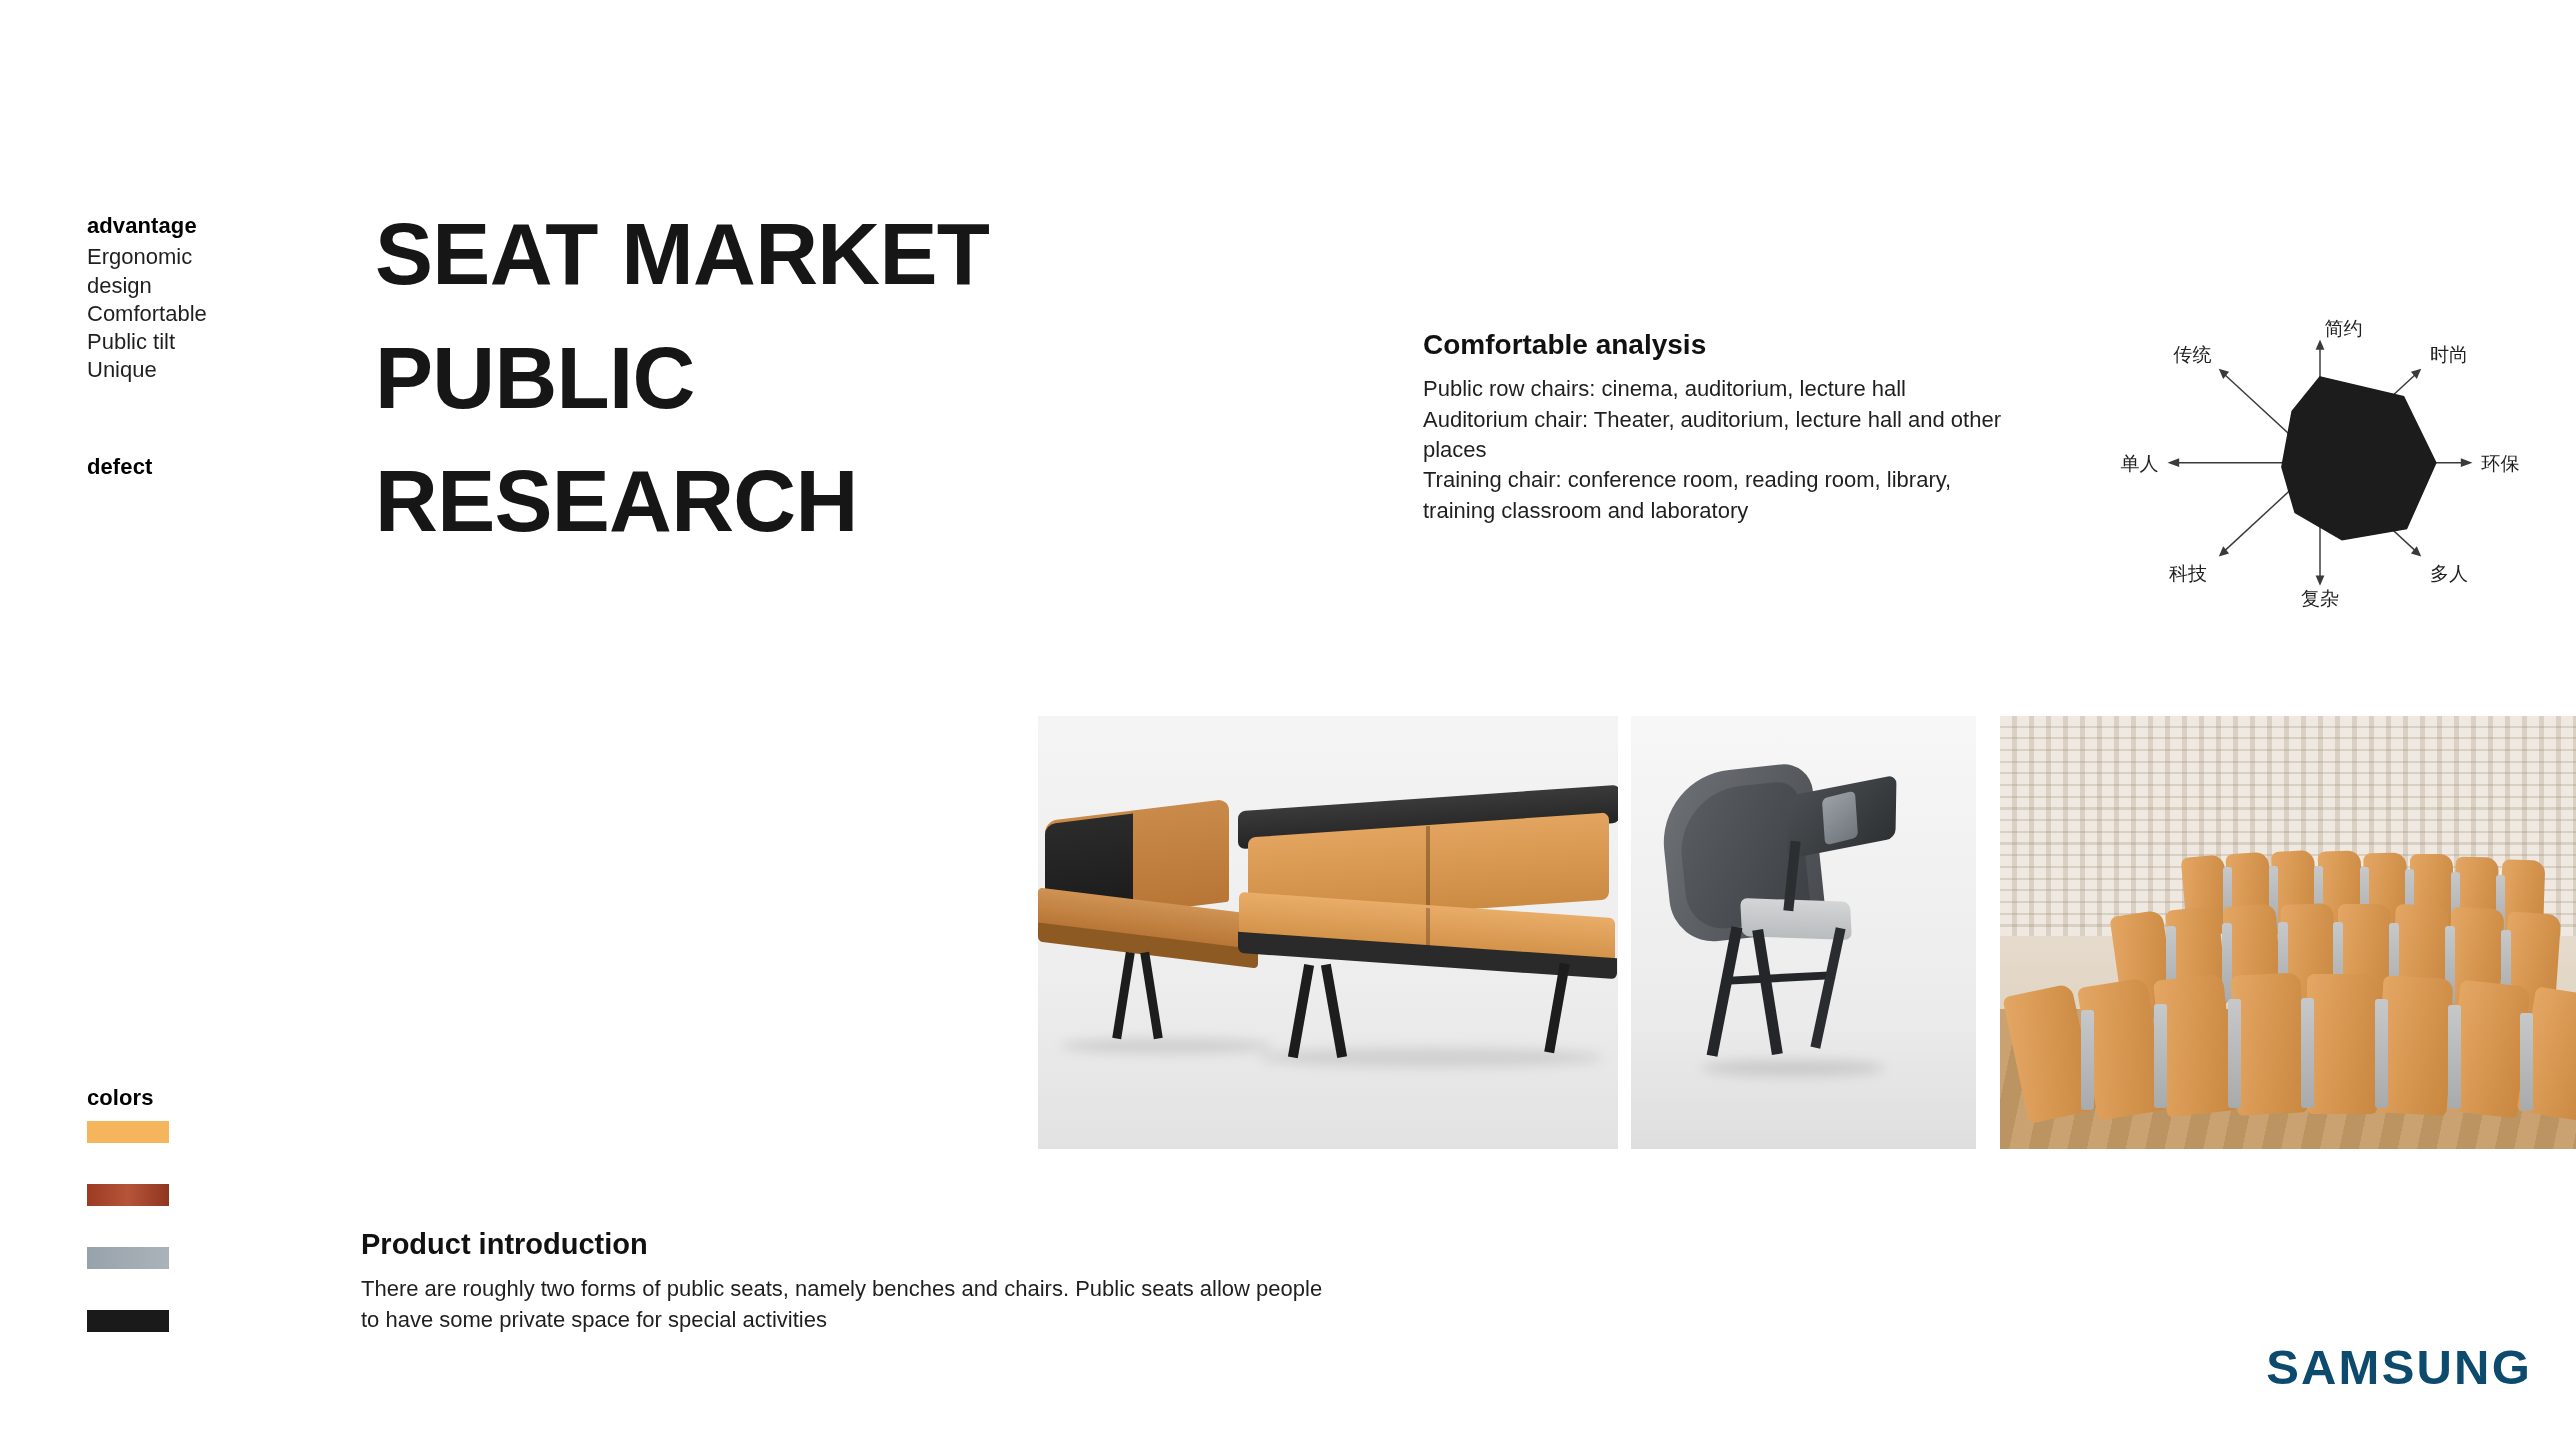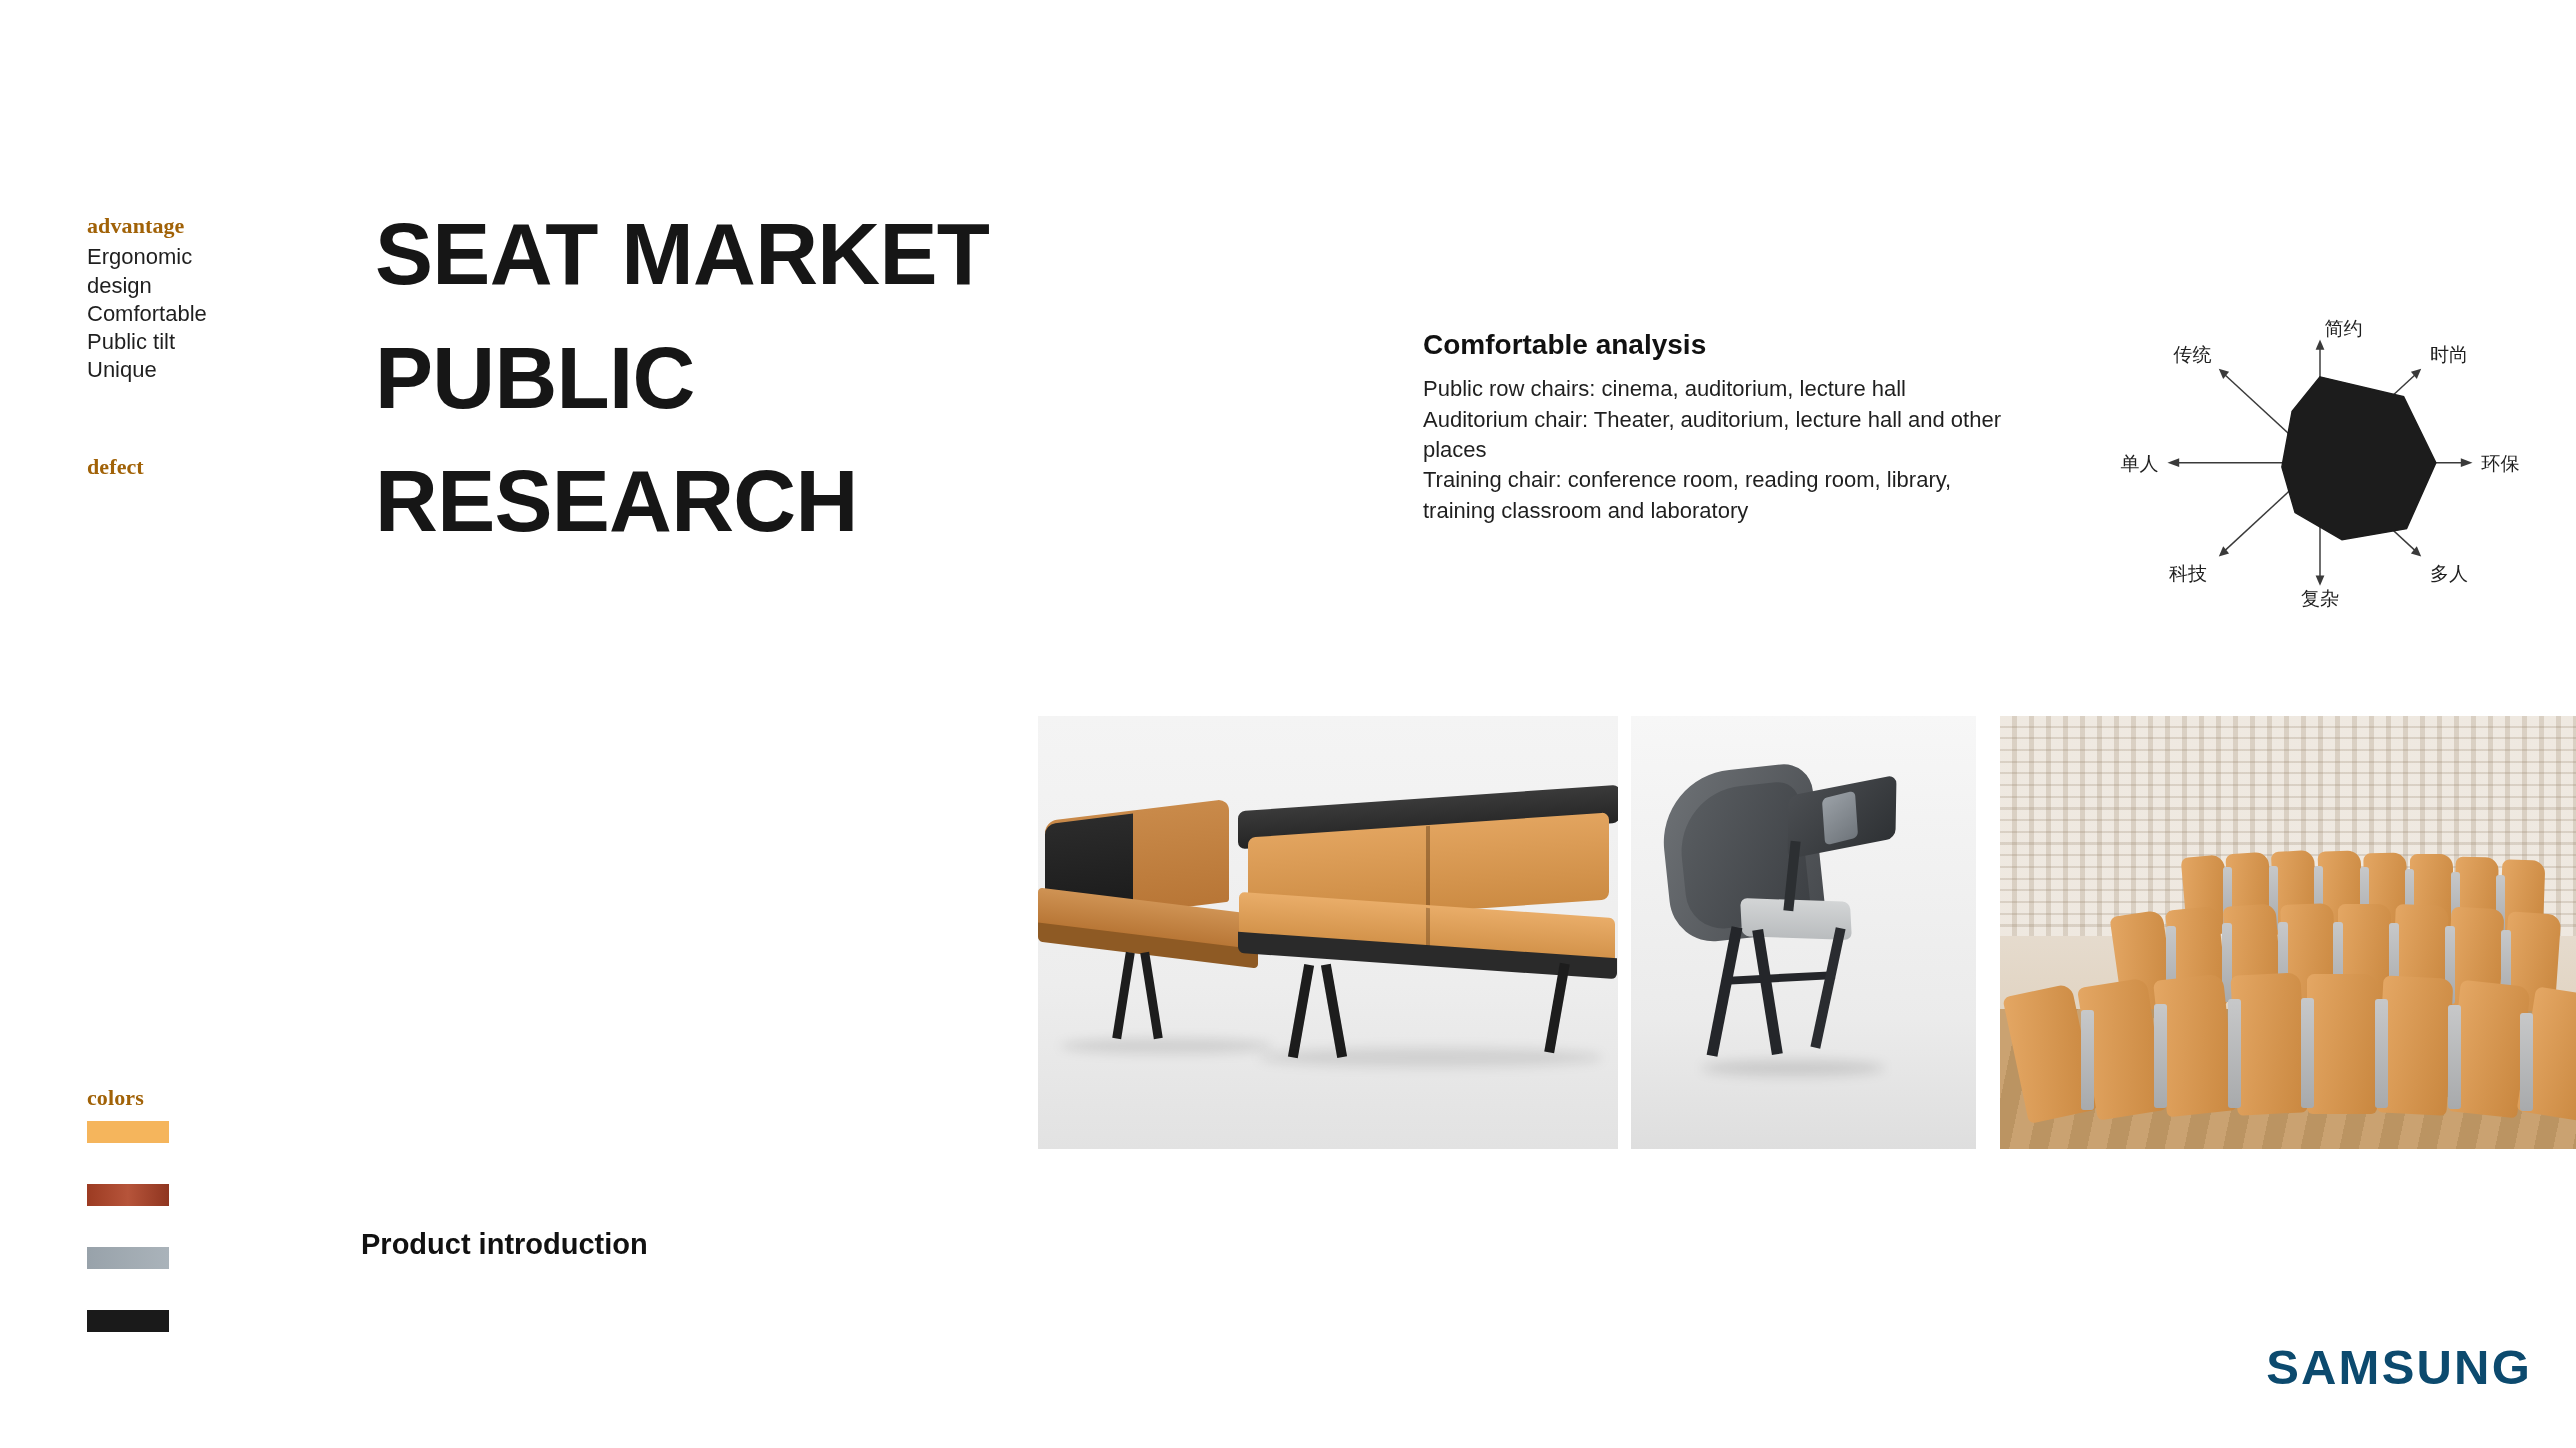--- a/index.html
+++ b/index.html
@@ -19,24 +19,23 @@
   
   .sidebar {
     position: absolute;
     left: 87px;
     top: 213px;
     width: 191px;
   }
   .side-head {
     font-size: 22px;
     font-weight: bold;
-    color: #a16207;
+    color: #000000;
     margin: 0 0 4.4px 0;
     letter-spacing: 0.1px;
-    font-family: Liberation Serif, serif;
   }
   .side-list {
     font-size: 22px;
     line-height: 1.28;
     color: #1f1f1f;
   }
   .side-list div { white-space: nowrap; }
   .side-block-2 { margin-top: 70px; }
 
   
@@ -433,16 +432,17 @@
     <div class="p3-grey" style="left:301px; top:282px; width:13.2px; height:110px;"></div>
     <div class="p3-grey" style="left:375px; top:283px; width:13.2px; height:109px;"></div>
     <div class="p3-grey" style="left:448px; top:289px; width:13.2px; height:104px;"></div>
     <div class="p3-grey" style="left:520px; top:297px; width:13.2px; height:98px;"></div>
   </div>
 
 </div>
 
 <div class="product-intro">
   <h2>Product introduction</h2>
+  <p>There are roughly two forms of public seats, namely benches and chairs. Public seats allow people to have some private space for special activities</p>
 </div>
 
 <div class="brand">SAMSUNG</div>
 
 
 </body></html>

